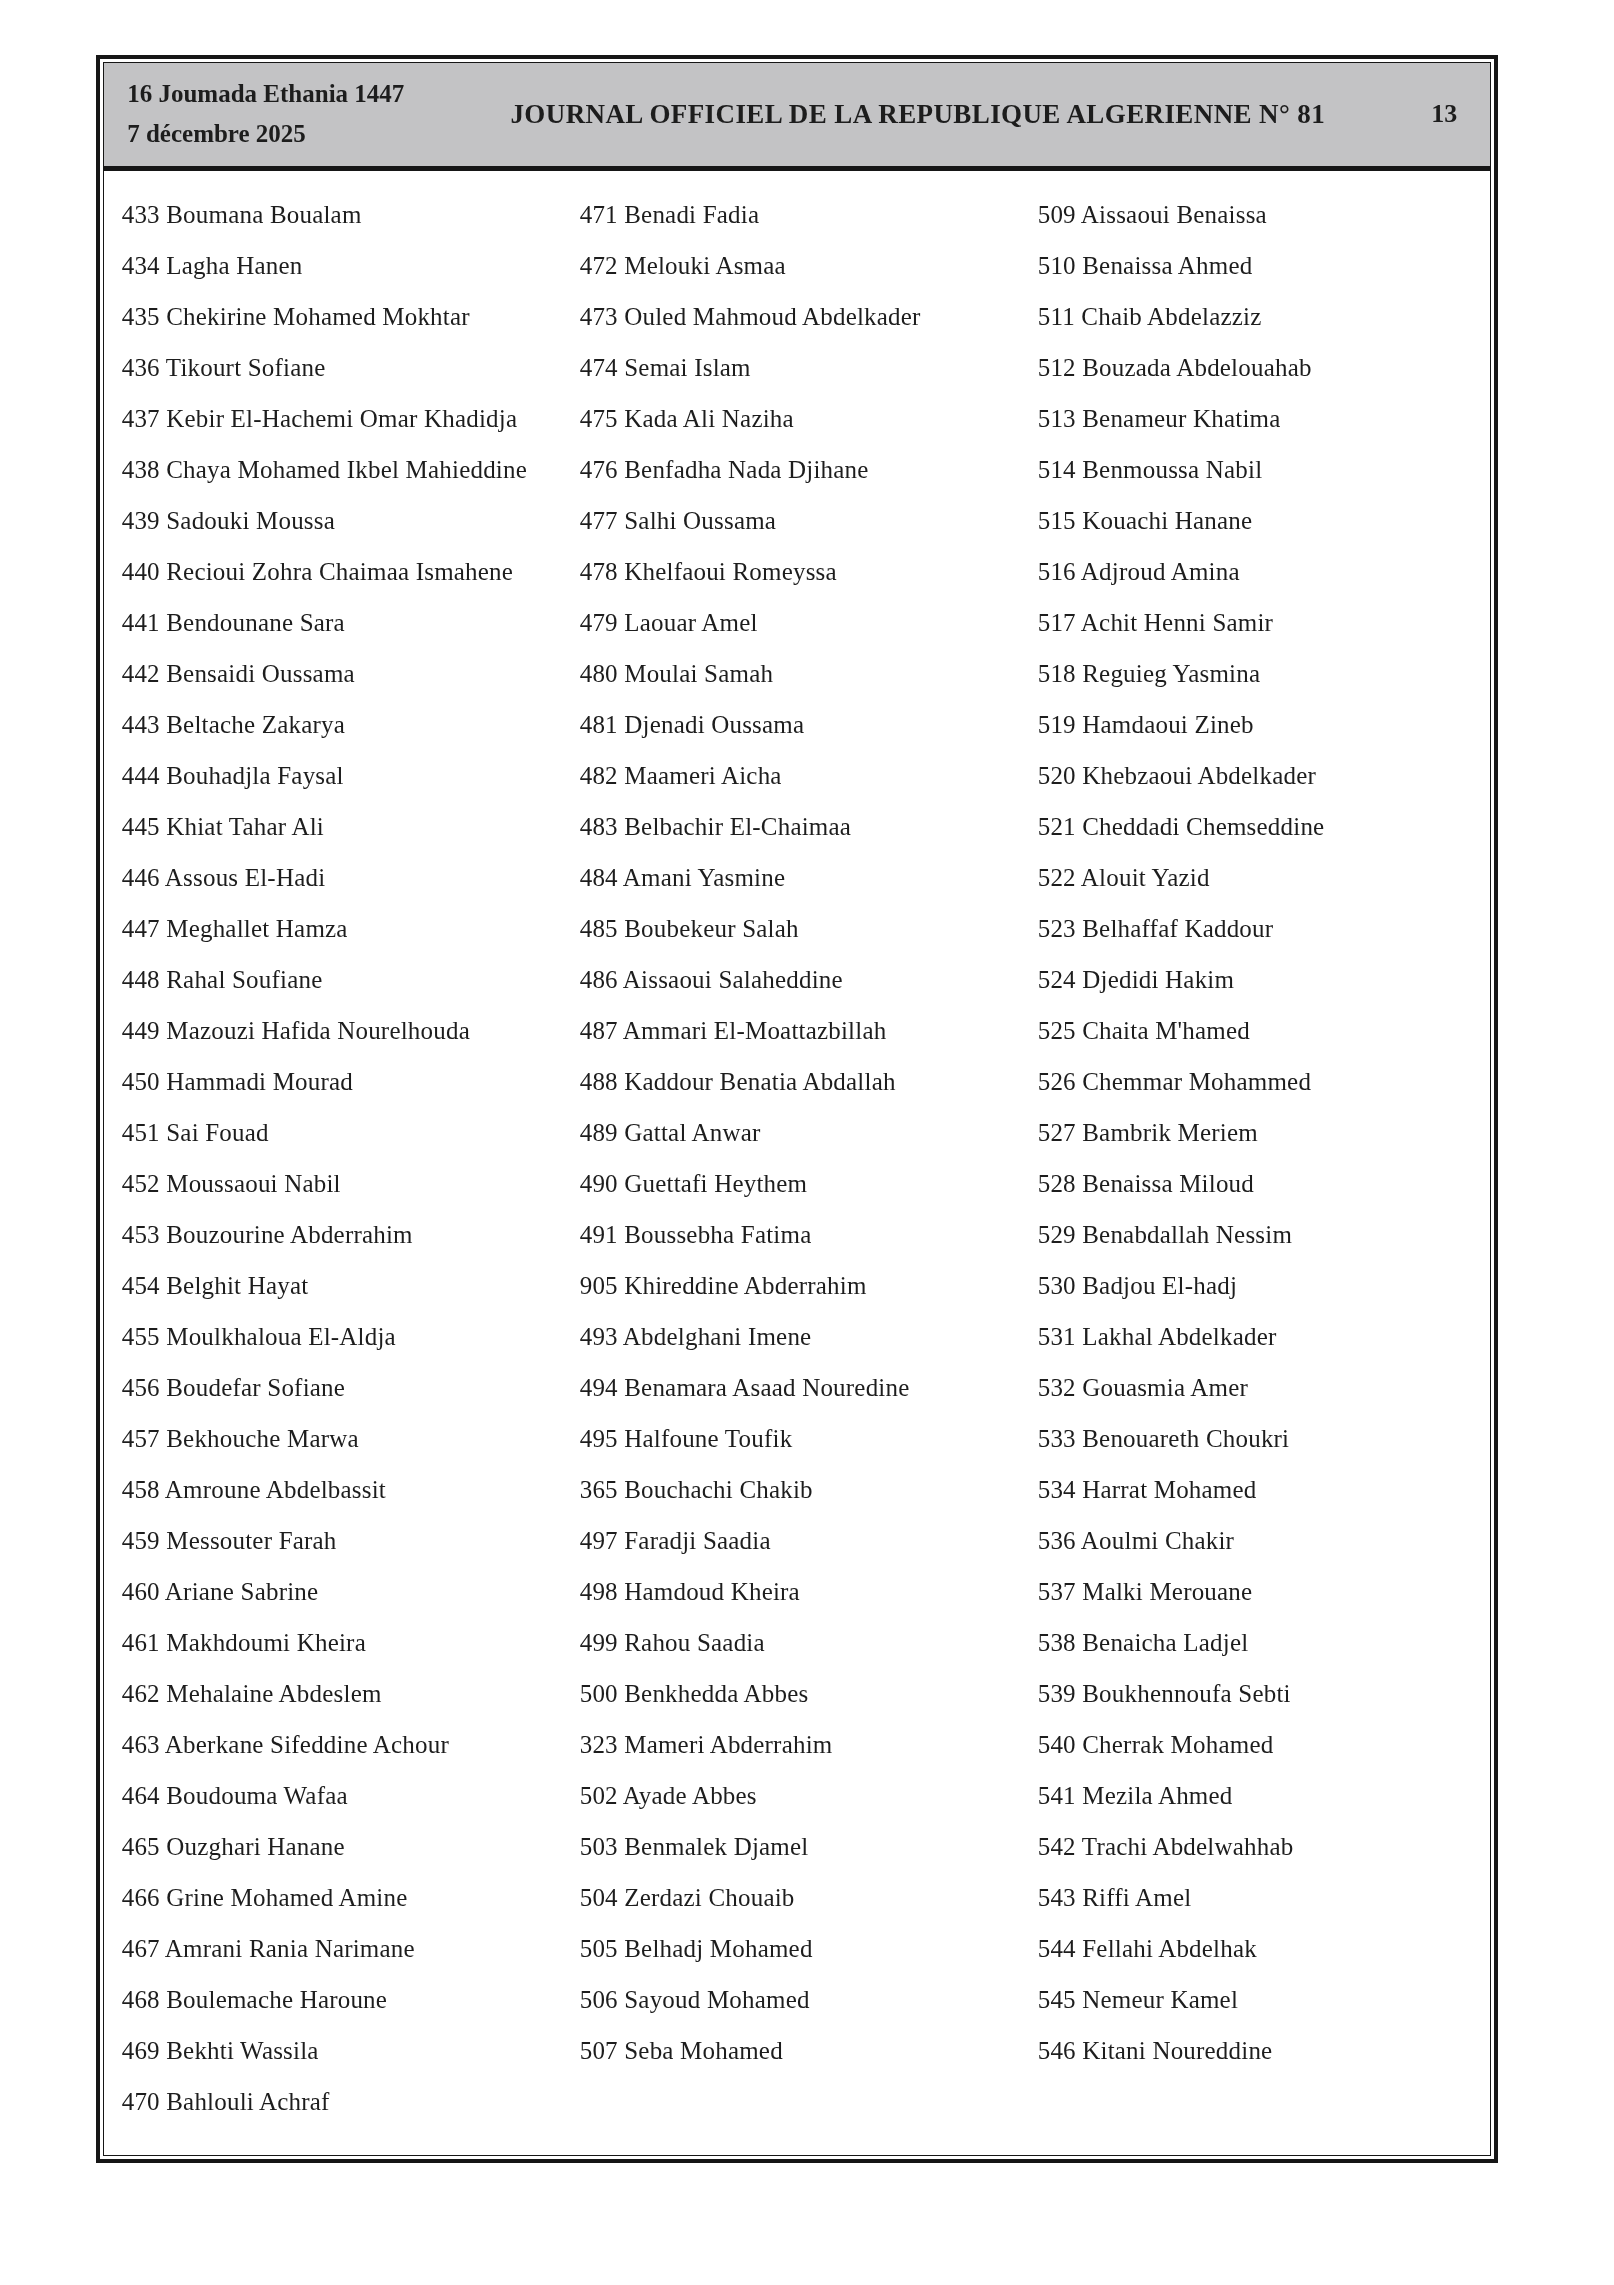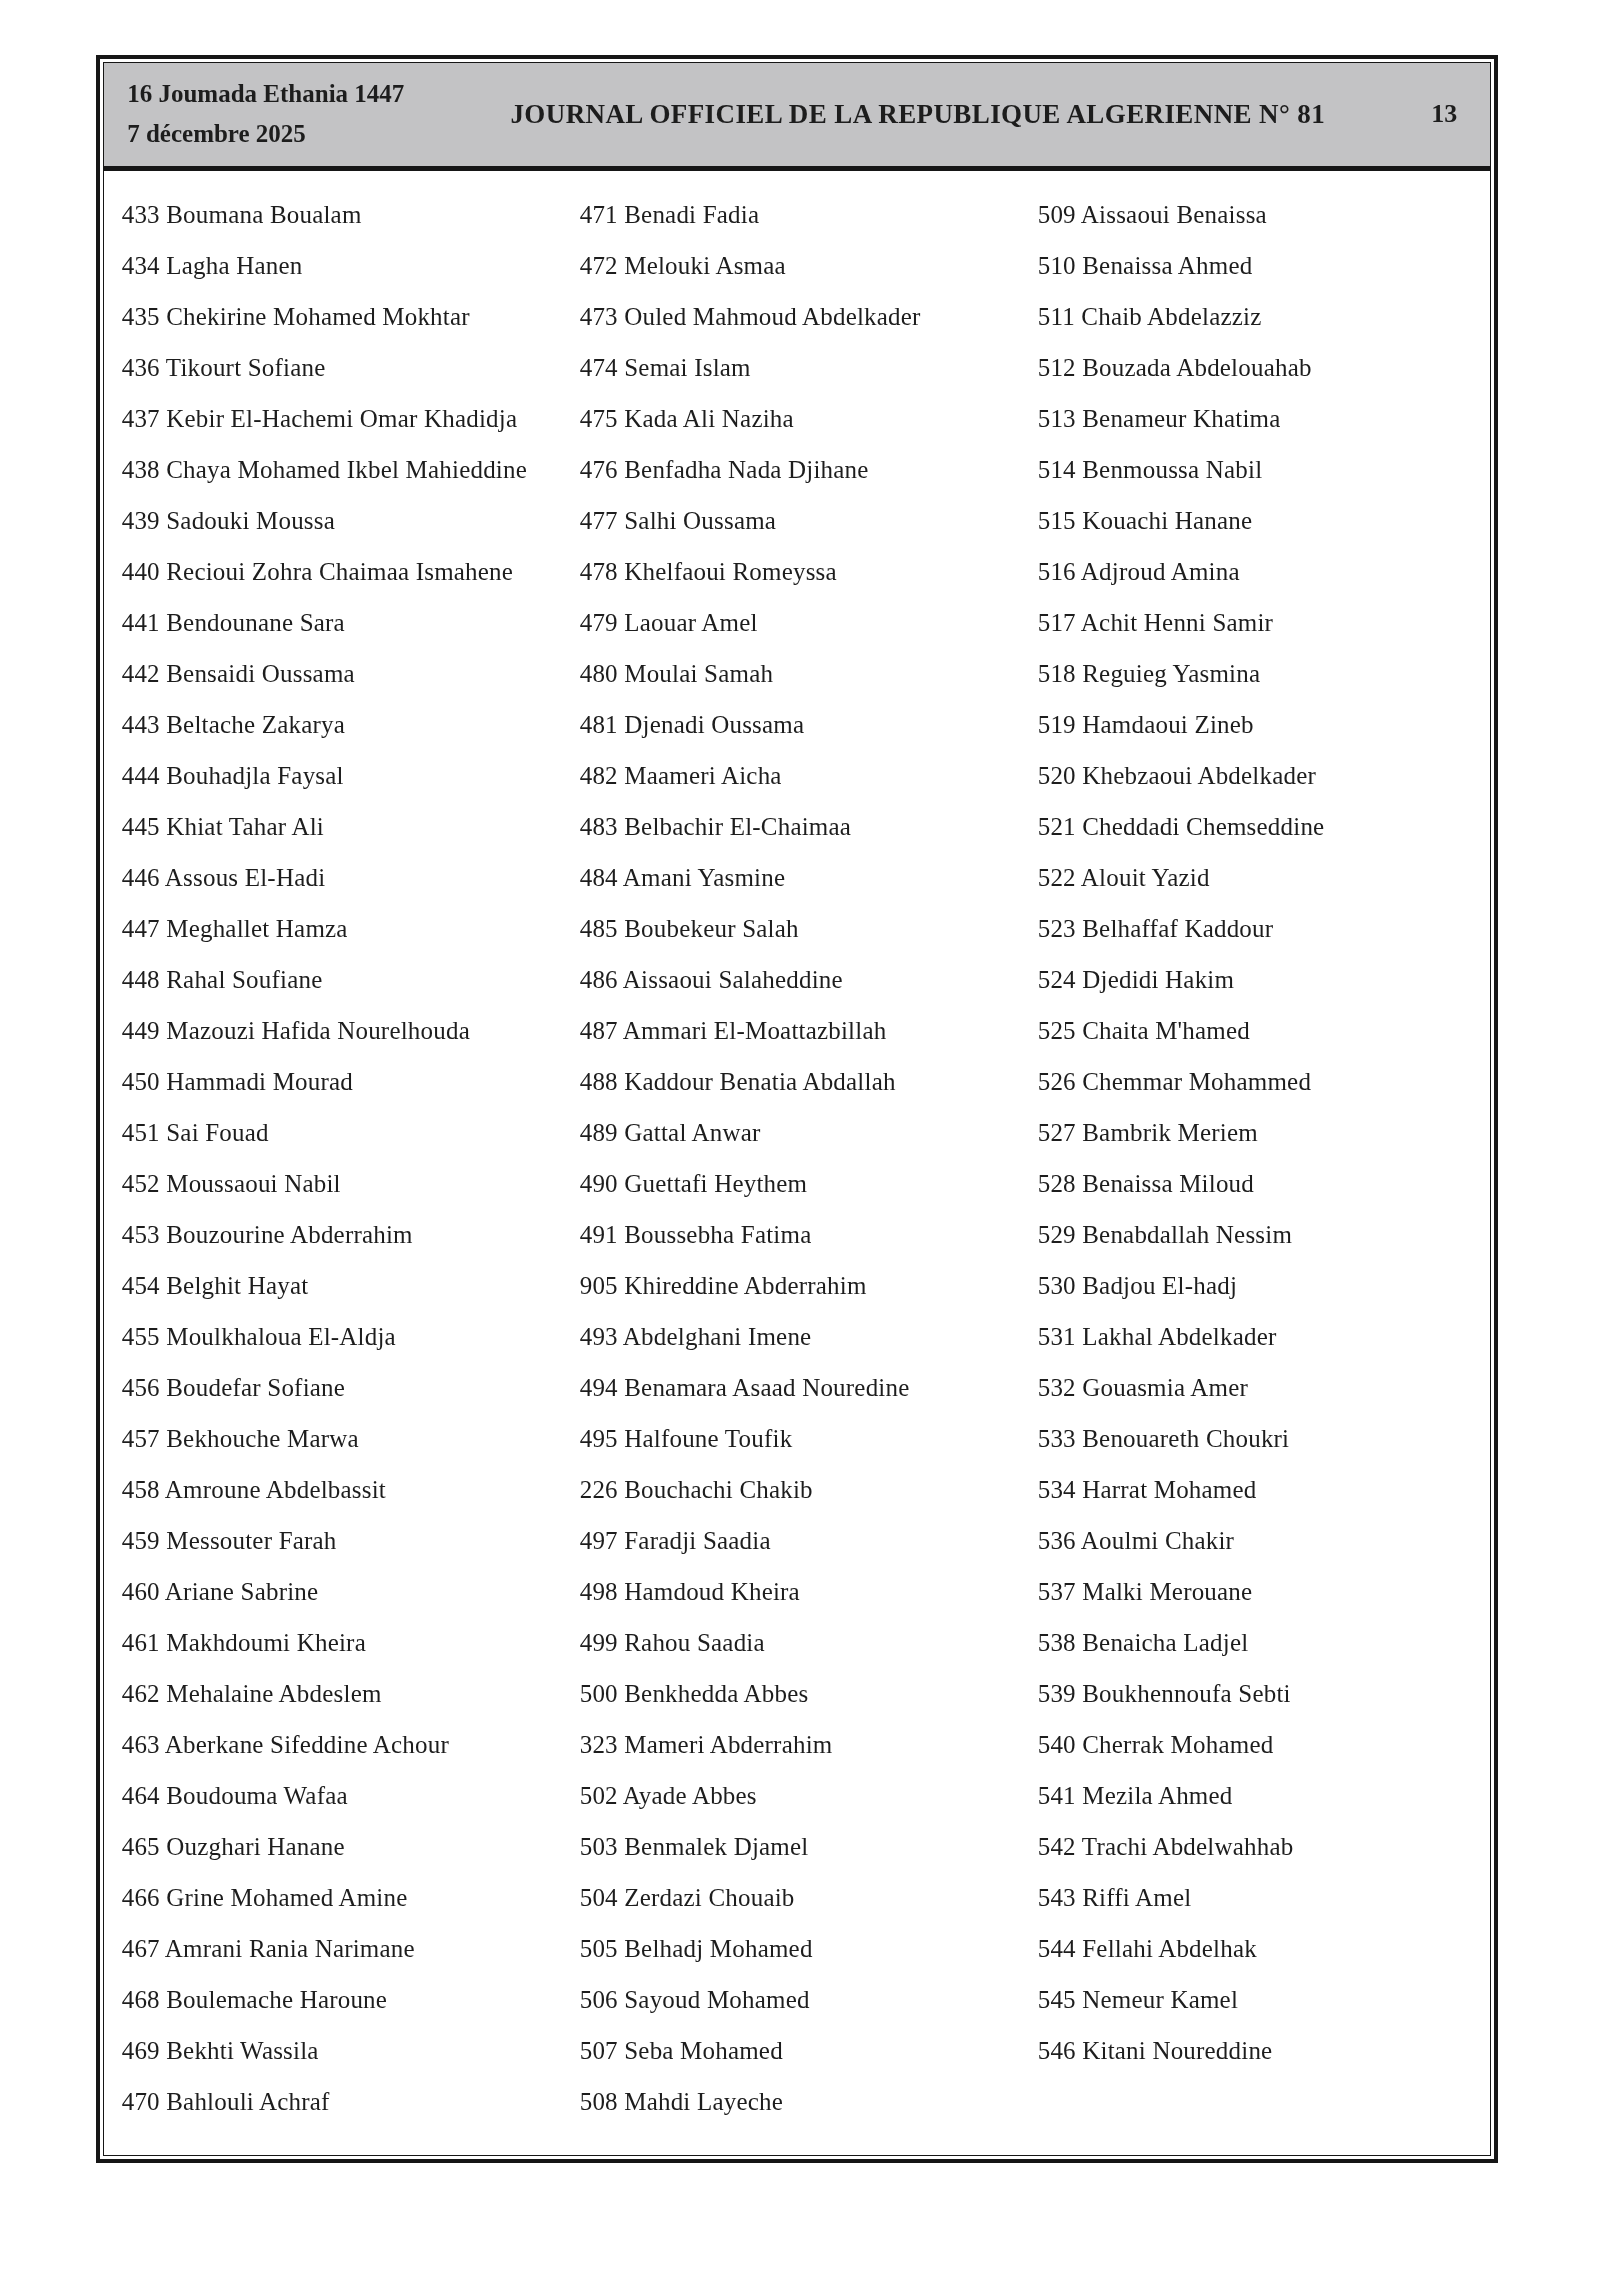--- a/index.html
+++ b/index.html
@@ -143,33 +143,32 @@
           <div class="entry">486 Aissaoui Salaheddine</div>
           <div class="entry">487 Ammari El-Moattazbillah</div>
           <div class="entry">488 Kaddour Benatia Abdallah</div>
           <div class="entry">489 Gattal Anwar</div>
           <div class="entry">490 Guettafi Heythem</div>
           <div class="entry">491 Boussebha Fatima</div>
           <div class="entry">905 Khireddine Abderrahim</div>
           <div class="entry">493 Abdelghani Imene</div>
           <div class="entry">494 Benamara Asaad Nouredine</div>
           <div class="entry">495 Halfoune Toufik</div>
-          <div class="entry">226 Bouchachi Chakib</div>
+          <div class="entry">365 Bouchachi Chakib</div>
           <div class="entry">497 Faradji Saadia</div>
           <div class="entry">498 Hamdoud Kheira</div>
           <div class="entry">499 Rahou Saadia</div>
           <div class="entry">500 Benkhedda Abbes</div>
           <div class="entry">323 Mameri Abderrahim</div>
           <div class="entry">502 Ayade Abbes</div>
           <div class="entry">503 Benmalek Djamel</div>
           <div class="entry">504 Zerdazi Chouaib</div>
           <div class="entry">505 Belhadj Mohamed</div>
           <div class="entry">506 Sayoud Mohamed</div>
           <div class="entry">507 Seba Mohamed</div>
-          <div class="entry">508 Mahdi Layeche</div>
         </div>
       <div class="name-column">
           <div class="entry">509 Aissaoui Benaissa</div>
           <div class="entry">510 Benaissa Ahmed</div>
           <div class="entry">511 Chaib Abdelazziz</div>
           <div class="entry">512 Bouzada Abdelouahab</div>
           <div class="entry">513 Benameur Khatima</div>
           <div class="entry">514 Benmoussa Nabil</div>
           <div class="entry">515 Kouachi Hanane</div>
           <div class="entry">516 Adjroud Amina</div>

